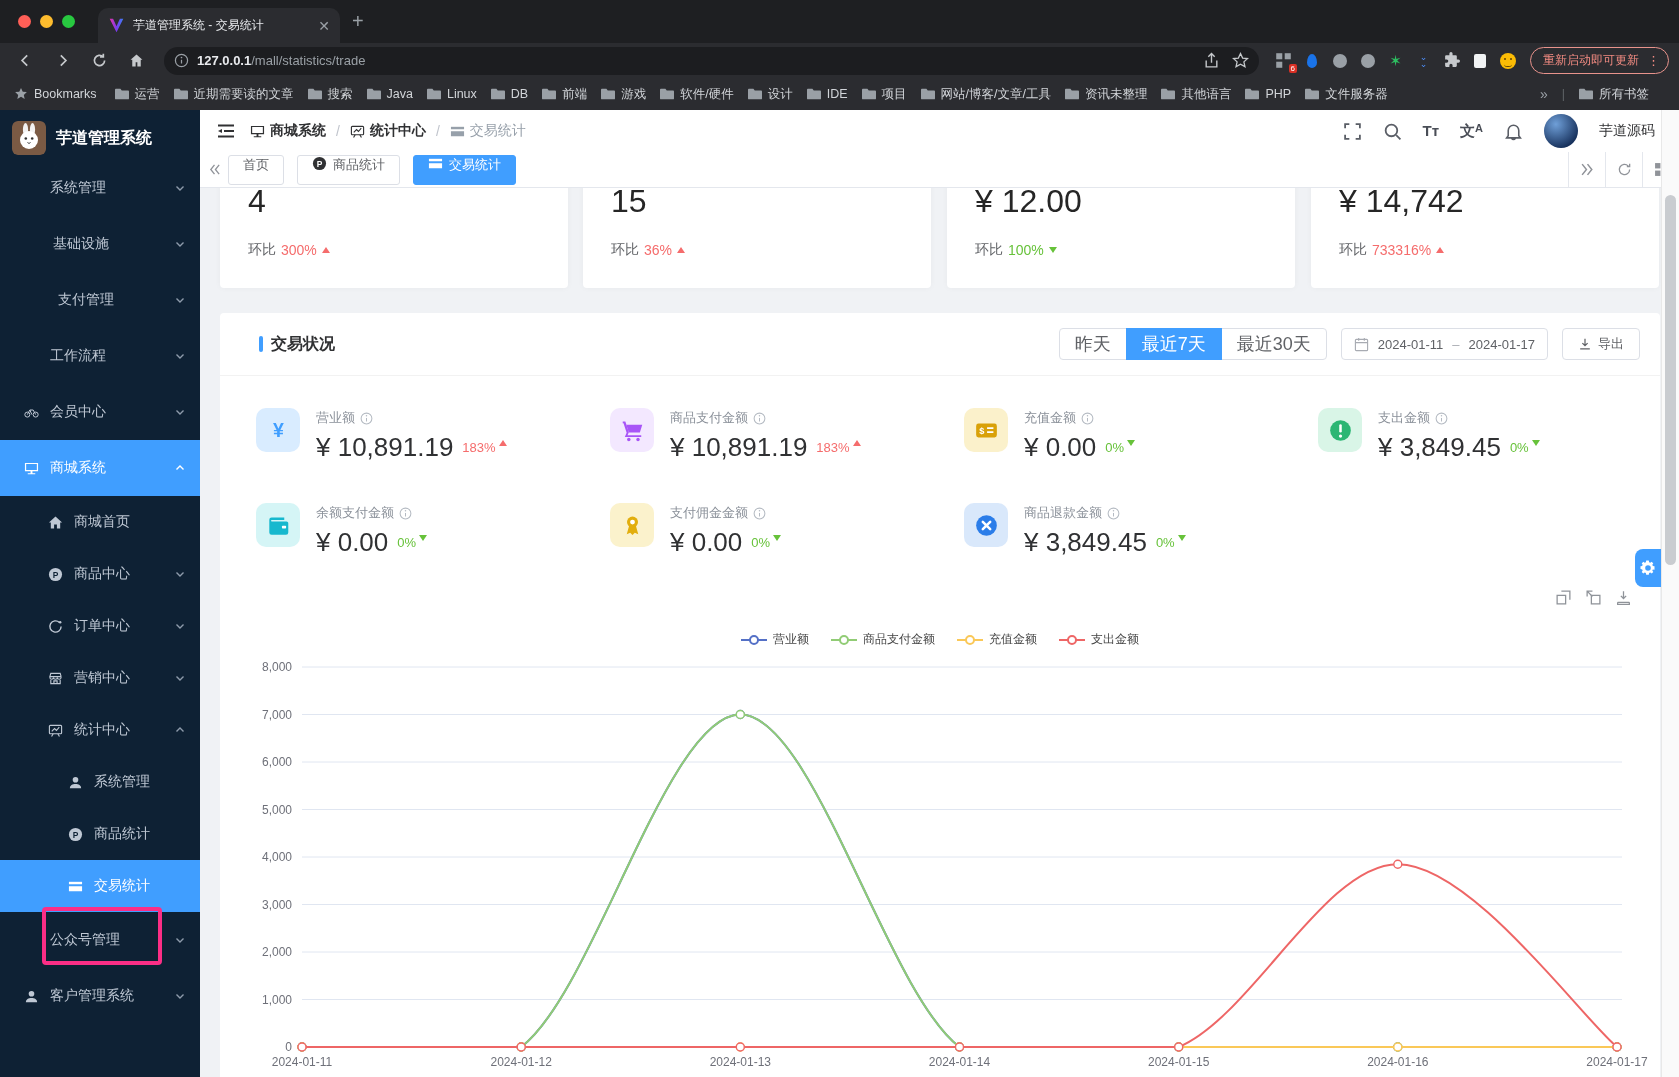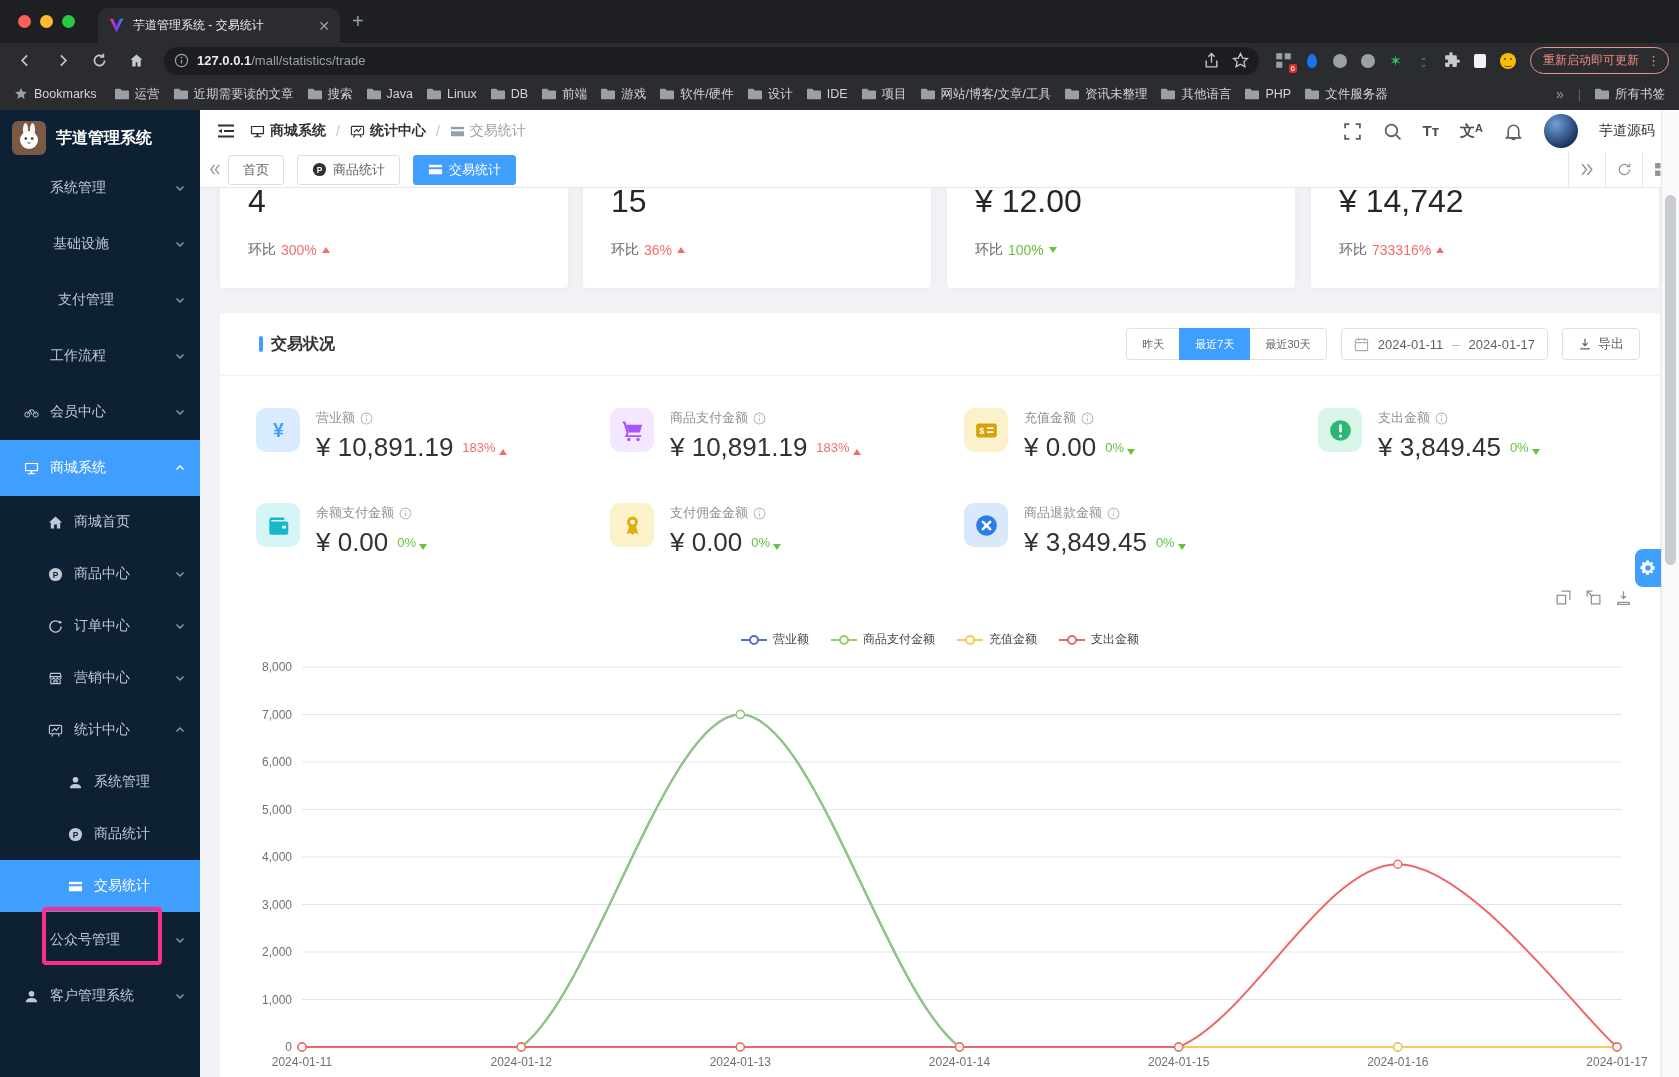--- a/index.html
+++ b/index.html
@@ -75,21 +75,21 @@
   .hic{width:19px;height:19px;color:#5a5e66;display:flex;cursor:pointer}
   .hic.txt{font-size:15px;font-weight:bold;width:auto;color:#4a4e57}
   .havatar{width:34px;height:34px;border-radius:50%;background:radial-gradient(circle at 35% 30%,#6f9fd8,#17315c 75%);flex:none}
   .huser{font-size:14px;color:#303133;}
   
   .tagbar{position:absolute;left:200px;top:152px;width:1479px;height:36px;background:#fff;border-bottom:1px solid #e4e7ed;
     display:flex;align-items:center;box-sizing:border-box;}
   .tag-chev{width:28px;display:flex;justify-content:center;color:#909399;}
   .tag-chev svg{width:13px;height:13px}
   .tags{display:flex;gap:13px;align-items:center;}
-  .tag{height:30px;border:1px solid #dcdfe6;border-radius:3px;display:flex;align-items:center;gap:6px;
+  .tag{height:30px;border:1px solid #dcdfe6;border-radius:3px;display:flex;align-items:flex-start;gap:6px;
     padding:0 14px;font-size:13px;color:#606266;background:#fff;cursor:pointer;box-sizing:border-box;}
   .tag .ti{width:15px;height:15px;display:flex}
   .tag.active{background:#409EFF;border-color:#409EFF;color:#fff;}
   .tag-right{margin-left:auto;display:flex;height:100%;}
   .tr-btn{width:36px;height:100%;border-left:1px solid #e4e7ed;display:flex;align-items:center;justify-content:center;color:#909399;cursor:pointer}
   .tr-btn svg{width:15px;height:15px}
   
   .content{position:absolute;left:200px;top:188px;width:1461px;height:889px;overflow:hidden;background:#f0f2f5;}
   .sumcard{position:absolute;top:-38px;height:138px;width:348px;background:#fff;border-radius:4px;
     box-shadow:0 0 6px rgba(0,0,0,.04);padding-left:28px;box-sizing:border-box;}
@@ -98,40 +98,40 @@
   .pct-up{color:#F56C6C}.pct-down{color:#67C23A}
   .tri{display:inline-block;width:0;height:0;border-left:4.5px solid transparent;border-right:4.5px solid transparent;}
   .tri.up{border-bottom:6.5px solid #F56C6C}
   .tri.down{border-top:6.5px solid #67C23A}
   .section{position:absolute;left:20px;top:125px;width:1440px;height:990px;background:#fff;border-radius:4px;}
   .sec-head{height:62px;border-bottom:1px solid #f2f2f2;display:flex;align-items:center;padding:0 39px;position:relative;}
   .sec-title{display:flex;align-items:center;font-size:16px;font-weight:bold;color:#303133;}
   .sec-title .bar{width:4px;height:16px;background:#409EFF;border-radius:2px;margin-right:8px;}
   .sec-controls{position:absolute;right:20px;top:15px;display:flex;align-items:center;gap:14px;}
   .btngrp{display:flex;}
-  .btngrp .b{height:32px;padding:0 15px;border:1px solid #dcdfe6;background:#fff;color:#606266;font-size:11px;
+  .btngrp .b{height:32px;padding:0 15px;border:1px solid #dcdfe6;background:#fff;color:#606266;font-size:18px;
     display:flex;align-items:center;cursor:pointer;margin-left:-1px;box-sizing:border-box;}
   .btngrp .b:first-child{border-radius:4px 0 0 4px;margin-left:0}
   .btngrp .b:last-child{border-radius:0 4px 4px 0}
   .btngrp .b.active{background:#409EFF;border-color:#409EFF;color:#fff;z-index:1}
   .datebox{height:32px;border:1px solid #dcdfe6;border-radius:4px;display:flex;align-items:center;
     padding:0 12px;font-size:13px;color:#606266;gap:9px;background:#fff;box-sizing:border-box;}
   .datebox .cal{width:15px;height:15px;color:#a8abb2;display:flex}
   .exportbtn{height:32px;border:1px solid #dcdfe6;border-radius:4px;display:flex;align-items:center;gap:6px;
     padding:0 15px;font-size:13px;color:#606266;background:#fff;cursor:pointer;box-sizing:border-box;}
   .exportbtn svg{width:14px;height:14px}
   .tile{position:absolute;display:flex;align-items:flex-start;}
   .tile .tic{width:44px;height:44px;border-radius:10px;display:flex;align-items:center;justify-content:center;flex:none}
   .tile .tic svg{width:23px;height:23px}
   .tile .tx{margin-left:16px;}
   .tile .lbl{font-size:13px;color:#8a9099;display:flex;align-items:center;gap:5px;margin-top:1px;}
   .tile .lbl .inf{width:13px;height:13px;color:#b4bac2;display:flex}
   .tile .vrow{margin-top:5px;display:flex;align-items:center;}
   .tile .v{font-size:26px;color:#303133;}
-  .tile .p{font-size:13px;margin-left:9px;display:flex;align-items:flex-end;gap:3px;}
+  .tile .p{font-size:13px;margin-left:9px;display:flex;align-items:flex-start;gap:3px;}
   .toolbox{position:absolute;right:28px;top:276px;display:flex;gap:13px;color:#8f9399;}
   .toolbox .tb{width:17px;height:17px;cursor:pointer}
   .legend{position:absolute;left:0;top:318px;width:100%;display:flex;justify-content:center;gap:22px;}
   .lg-item{display:flex;align-items:center;gap:6px;font-size:12px;color:#464646;cursor:pointer;}
   .chartsvg{position:absolute;left:10px;top:347px;}
   
   .scrollbar{position:absolute;left:1661px;top:110px;width:18px;height:967px;background:#fafafa;border-left:1px solid #e8e8e8;box-sizing:border-box;z-index:50;}
   .thumb{position:absolute;left:3px;top:85px;width:11px;height:370px;background:#c9ccd0;border-radius:6px;}
   .fab{position:absolute;left:1635px;top:549px;width:26px;height:38px;background:#409EFF;border-radius:8px 0 0 8px;
     display:flex;align-items:center;justify-content:center;z-index:60;cursor:pointer;}
@@ -392,21 +392,21 @@
      <span class="ic">
             <svg viewBox="0 0 16 14" fill="currentColor">
               <path d="M1 1h5.2l1.5 2H15a1 1 0 0 1 1 1v8a1 1 0 0 1-1 1H1a1 1 0 0 1-1-1V2a1 1 0 0 1 1-1z"></path>
             </svg>
           </span>
      <span>文件服务器</span>
    </span>
       </span>
     <span class="bm-ovf">»</span>
     <span class="bm-sep">|</span>
-    <span class="bm" style="margin-right:0">
+    <span class="bm" style="margin-right:16px">
       <span class="ic">
           <svg viewBox="0 0 16 14" fill="currentColor">
             <path d="M1 1h5.2l1.5 2H15a1 1 0 0 1 1 1v8a1 1 0 0 1-1 1H1a1 1 0 0 1-1-1V2a1 1 0 0 1 1-1z"></path>
           </svg>
         </span>
       <span>所有书签</span>
     </span>
   </div>
 
   <div class="sidebar">

